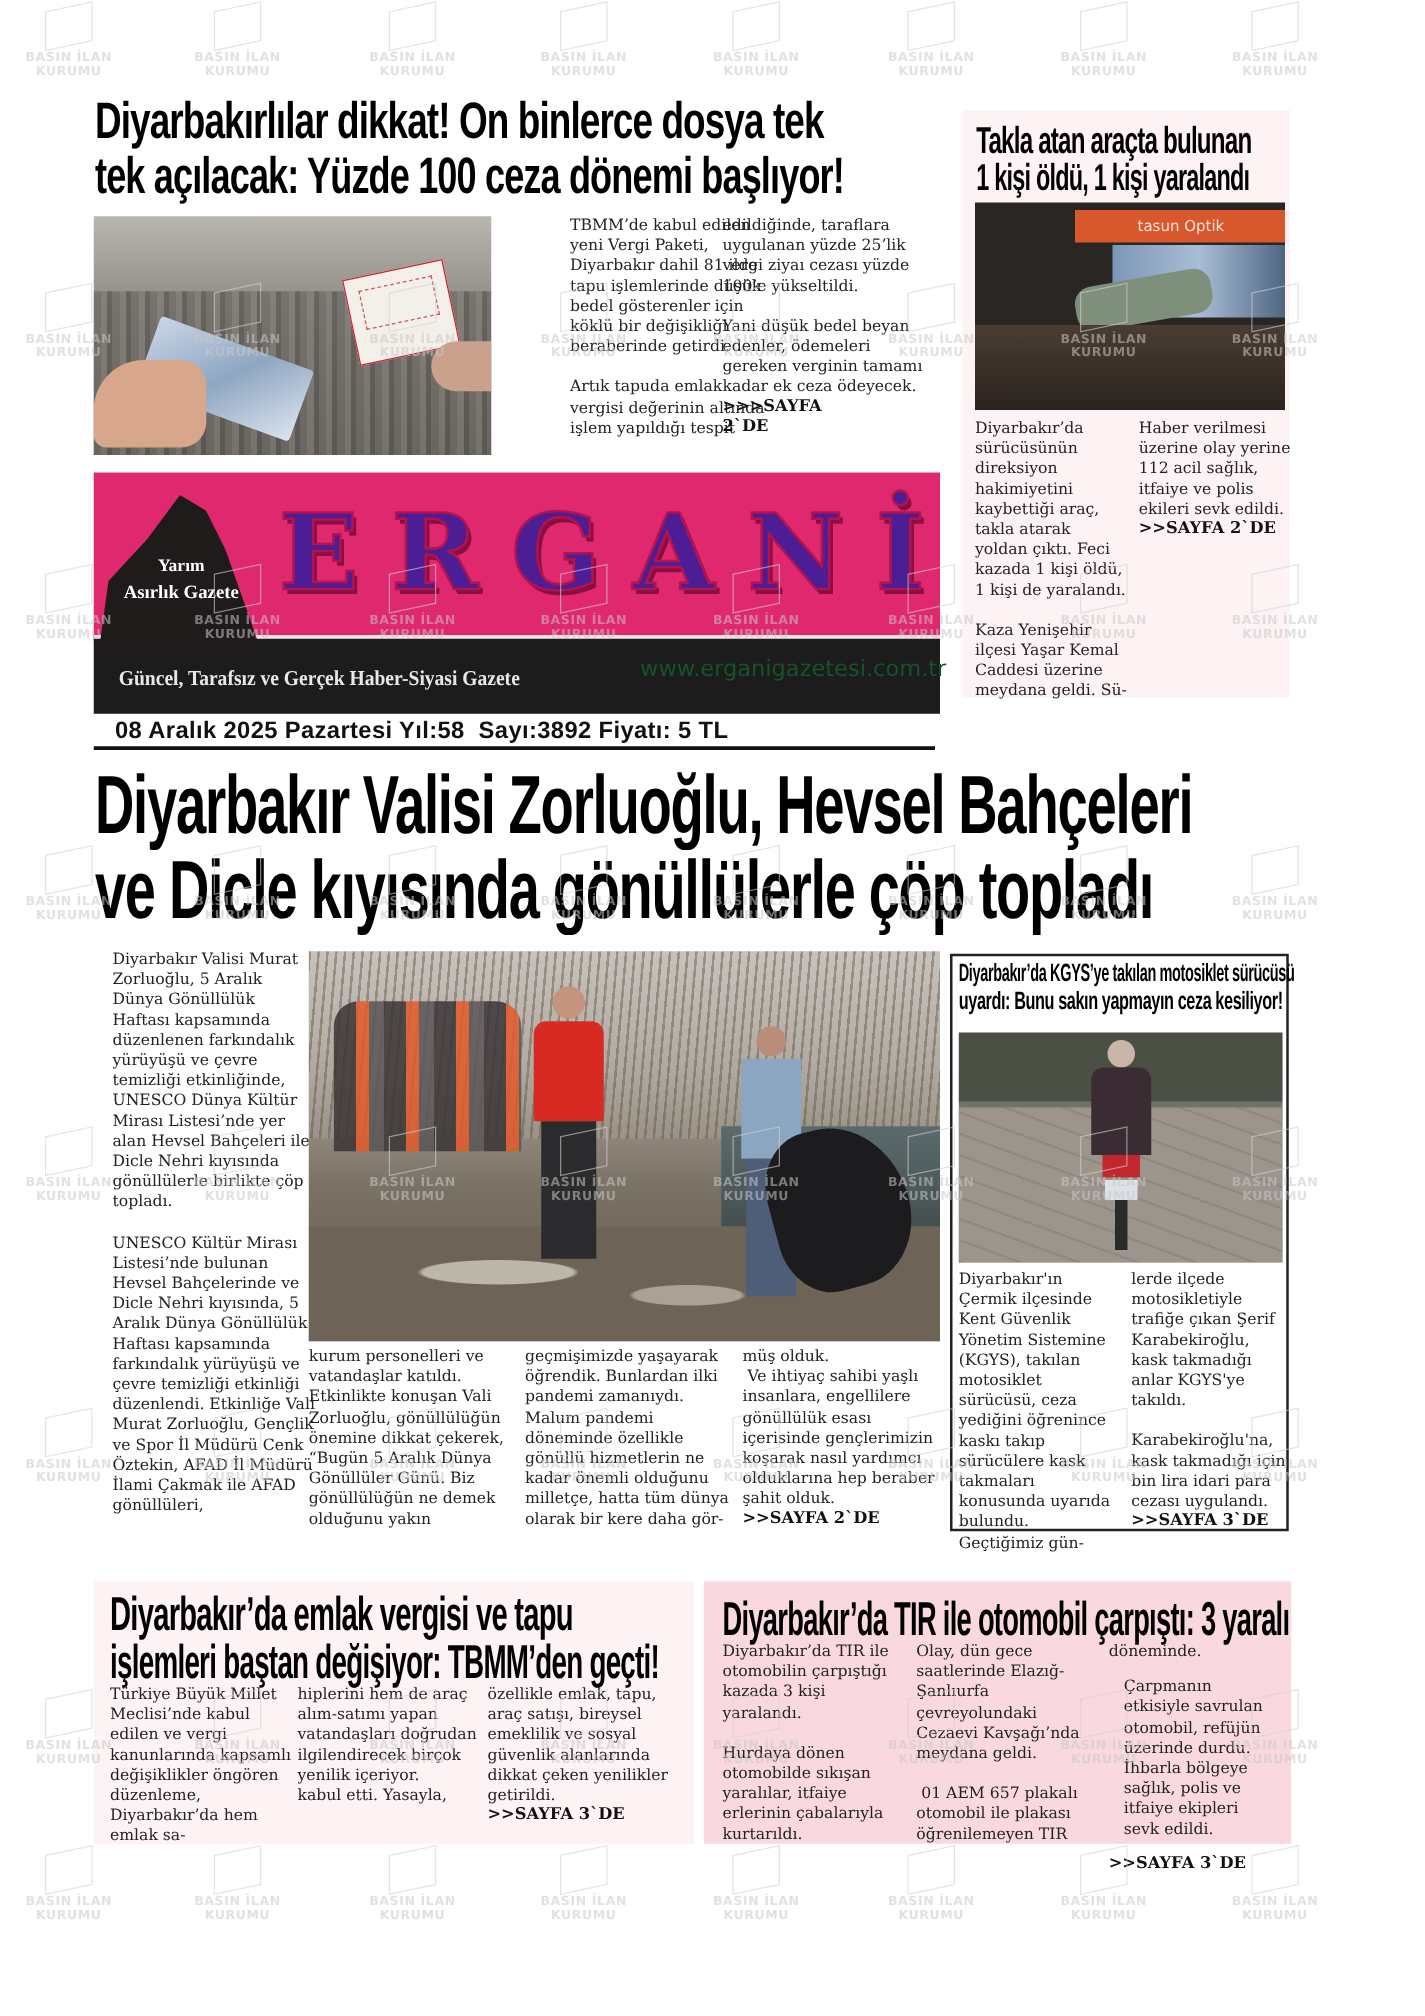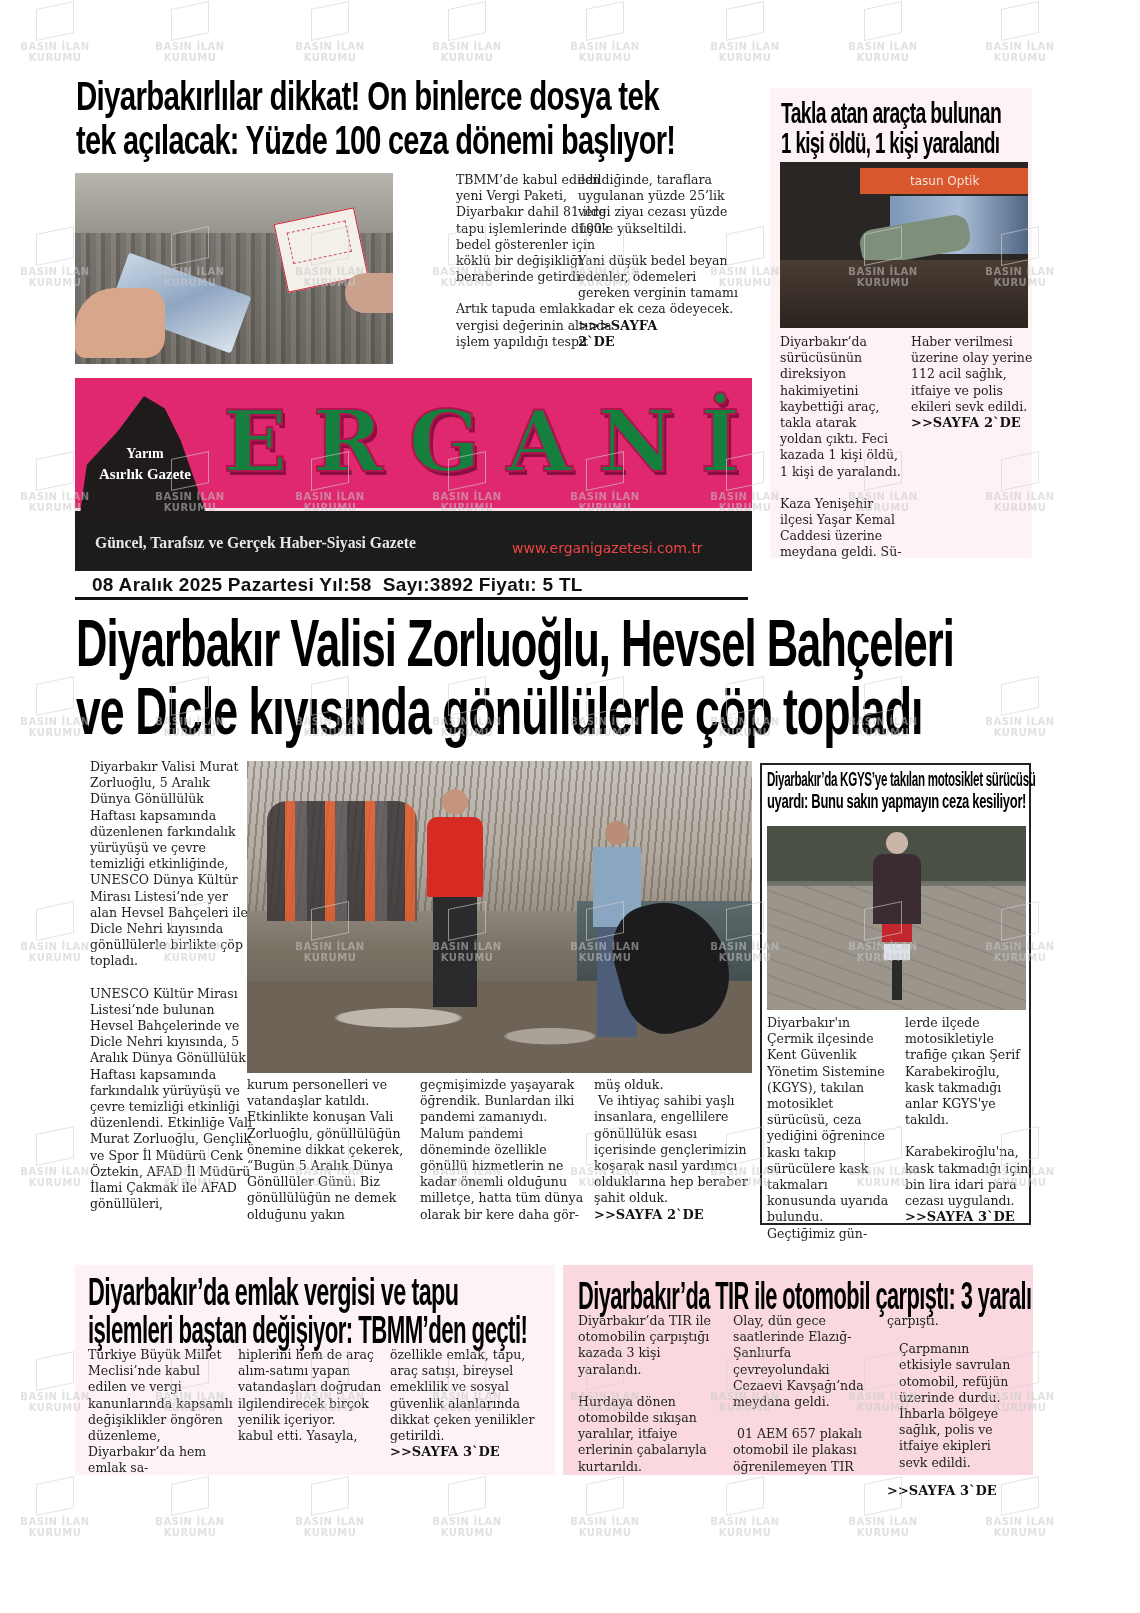--- a/index.html
+++ b/index.html
@@ -388,23 +388,23 @@
 </div>
 
 <div class="abs" style="left:75px;top:378px;width:758px;height:190px;text-decoration:underline;">
   <div style="position:absolute;left:0;top:0;width:677px;height:135px;background:#e0286e;"></div>
   <div style="position:absolute;left:0;top:130px;width:677px;height:60px;background:#1c1c1c;border-top:3px solid #fbe3ec;"></div>
   <div style="position:absolute;left:4px;top:18px;width:130px;height:125px;background:#1f1b1b;clip-path:polygon(0 100%,6% 55%,30% 28%,50% 0,66% 10%,78% 35%,100% 100%);"></div>
   <div style="position:absolute;left:0;top:66px;width:140px;text-align:center;color:#fff;font-family:'Liberation Serif',serif;font-weight:bold;line-height:20px;">
     <div style="font-size:14px;">Yarım</div>
     <div style="font-size:15px;">Asırlık Gazete</div>
   </div>
-  <div style="position:absolute;left:148px;top:14px;font-family:'DejaVu Serif',serif;font-weight:bold;font-size:84px;letter-spacing:26px;color:#15803d;-webkit-text-stroke:2px #b0134f;text-shadow:3px 4px 0 #8b0f3e;line-height:100px;">ERGANİ</div>
+  <div style="position:absolute;left:148px;top:14px;font-family:'DejaVu Serif',serif;font-weight:bold;font-size:84px;letter-spacing:26px;color:#4c1d95;-webkit-text-stroke:2px #b0134f;text-shadow:3px 4px 0 #8b0f3e;line-height:100px;">ERGANİ</div>
   <div style="position:absolute;left:20px;top:155px;color:#e8e8e8;font-family:'Liberation Serif',serif;font-weight:bold;font-size:17px;white-space:nowrap;transform:scaleX(0.92);transform-origin:left;">Güncel, Tarafsız ve Gerçek Haber-Siyasi Gazete</div>
-  <div style="position:absolute;left:437px;top:162px;color:#ef4444;font-family:'DejaVu Sans',sans-serif;font-size:14px;white-space:nowrap;">www.erganigazetesi.com.tr</div>
+  <div style="position:absolute;left:437px;top:147px;color:#14532d;font-family:'DejaVu Sans',sans-serif;font-size:18px;white-space:nowrap;">www.erganigazetesi.com.tr</div>
 </div>
 <div class="abs" style="left:92px;top:574px;font-family:'Liberation Sans',sans-serif;font-weight:bold;font-size:19px;letter-spacing:0.3px;white-space:pre;color:#111;">08 Aralık 2025 Pazartesi Yıl:58  Sayı:3892 Fiyatı: 5 TL</div>
 <div class="abs" style="left:75px;top:597px;width:673px;height:3px;background:#111;"></div>
 
 <div class="abs hl" style="left:76px;top:610px;">
   <div style="font-size:66px;transform:scaleX(0.66);transform-origin:left;height:68px;letter-spacing:-1.5px;">Diyarbakır Valisi Zorluoğlu, Hevsel Bahçeleri</div>
   <div style="font-size:66px;transform:scaleX(0.678);transform-origin:left;height:68px;letter-spacing:-1.5px;">ve Dicle kıyısında gönüllülerle çöp topladı</div>
 </div>
 
 <div class="abs body" style="left:90px;top:759px;width:162px;">
@@ -489,16 +489,16 @@
 <div class="abs hl" style="left:578px;top:1277px;font-size:38px;transform:scaleX(0.575);transform-origin:left;height:40px;">Diyarbakır’da TIR ile otomobil çarpıştı: 3 yaralı</div>
 <div class="abs body" style="left:578px;top:1313px;width:140px;">
   <p class="p">Diyarbakır’da TIR ile otomobilin çarpıştığı kazada 3 kişi yaralandı.</p>
   <p class="p">Hurdaya dönen otomobilde sıkışan yaralılar, itfaiye erlerinin çabalarıyla kurtarıldı.</p>
 </div>
 <div class="abs body" style="left:733px;top:1313px;width:142px;">
   <p class="p">Olay, dün gece saatlerinde Elazığ-Şanlıurfa çevreyolundaki Cezaevi Kavşağı’nda meydana geldi.</p>
   <p class="p" style="text-indent:4px;">01 AEM 657 plakalı otomobil ile plakası öğrenilemeyen TIR</p>
 </div>
 <div class="abs body" style="left:887px;top:1313px;width:140px;">
-  <p class="p" style="margin:0;">çarpıştı.</p>
+  <p class="p" style="margin:0;">döneminde.</p>
   <p class="p" style="margin:12px;">Çarpmanın etkisiyle savrulan otomobil, refüjün üzerinde durdu. İhbarla bölgeye sağlık, polis ve itfaiye ekipleri sevk edildi.</p>
   <div class="cont">&gt;&gt;SAYFA 3`DE</div>
 </div>
 
 </body></html>

